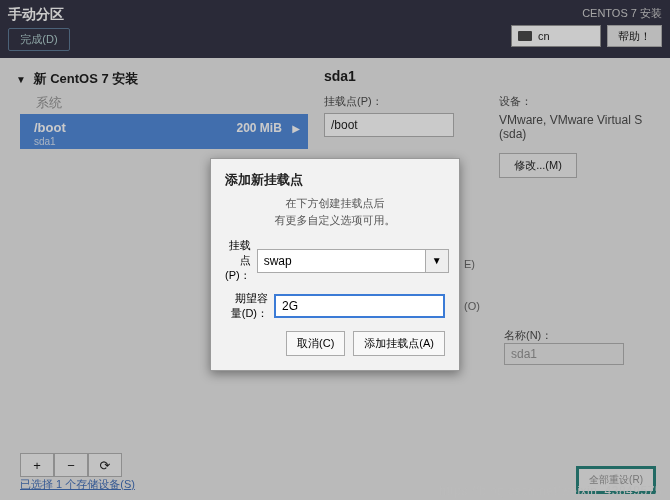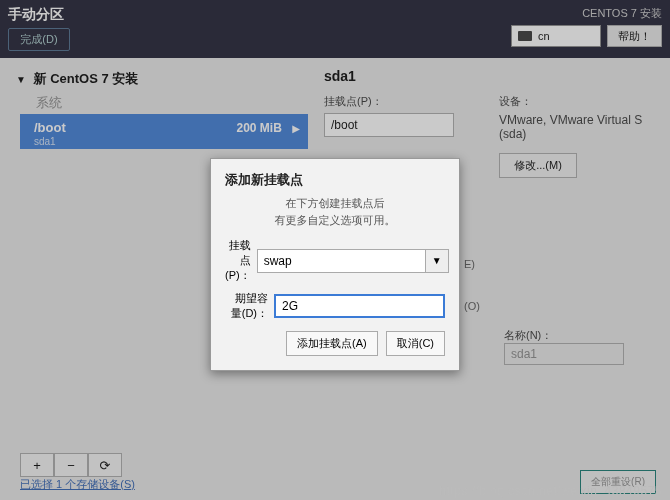--- a/index.html
+++ b/index.html
@@ -39,21 +39,21 @@
 .rt { font-size: 14px; font-weight: bold; margin-bottom: 10px; }
 .rcols { display: flex; gap: 20px; }
 .rcol { flex: 1; display: flex; flex-direction: column; gap: 4px; }
 .fl { font-size: 11px; color: #333; }
 .inp { border: 1px solid #aaa; background: #fff; height: 24px; padding: 0 6px; font-size: 12px; width: 130px; }
 .txt { font-size: 12px; color: #333; }
 .mod-btn { border: 1px solid #aaa; background: #f0f0f0; font-size: 11px; padding: 4px 10px; width: 78px; margin-top: 8px; cursor: pointer; }
 .suffix { font-size: 11px; color: #555; }
 .inp2 { border: 1px solid #aaa; background: #fff; height: 22px; padding: 0 6px; font-size: 12px; width: 120px; }
 .inp2.dis { background: #e8e8e8; color: #888; }
-.reset-btn { position: absolute; right: 14px; bottom: 6px; border: 1px solid #0f766e; background: #f0f0f0; font-size: 10px; padding: 4px 10px; color: #888; cursor: pointer; }
+.reset-btn { position: absolute; right: 14px; bottom: 6px; border: 3px solid #0f766e; background: #f0f0f0; font-size: 10px; padding: 4px 10px; color: #888; cursor: pointer; }
 .overlay { position: absolute; inset: 0; background: rgba(80,80,80,0.3); display: flex; align-items: flex-start; justify-content: center; padding-top: 158px; }
 .dialog { background: #f2f2f2; border: 1px solid #999; width: 250px; padding: 12px 14px 14px; box-shadow: 0 3px 10px rgba(0,0,0,0.4); }
 .dlg-title { font-size: 13px; font-weight: bold; margin-bottom: 6px; color: #222; }
 .dlg-sub { font-size: 11px; color: #555; text-align: center; line-height: 1.5; margin-bottom: 10px; }
 .dlg-row { display: flex; align-items: center; gap: 6px; margin-bottom: 8px; }
 .dlg-lbl { font-size: 11px; width: 70px; text-align: right; }
 .combo { flex: 1; display: flex; }
 .combo-inp { flex: 1; border: 1px solid #aaa; border-right: none; height: 24px; padding: 0 6px; font-size: 12px; }
 .combo-btn { width: 24px; border: 1px solid #aaa; background: #eee; font-size: 10px; cursor: pointer; }
 .dlg-inp { flex: 1; border: 2px solid #3b7bd6; height: 24px; padding: 0 6px; font-size: 12px; }
@@ -156,19 +156,19 @@
       <div class="combo">
         <input class="combo-inp" value="swap" style="">
         <button class="combo-btn">▼</button>
       </div>
     </div>
     <div class="dlg-row">
       <div class="dlg-lbl">期望容量(D)：</div>
       <input class="dlg-inp" value="2G" style="">
     </div>
     <div class="dlg-btns">
+      <button class="dlg-btn">取消(C)</button>
       <button class="dlg-btn">添加挂载点(A)</button>
-      <button class="dlg-btn">取消(C)</button>
     </div>
   </div>
 </div>
 
 <div class="wm">https://blog.csdn.net/weixin_43849575</div>
 
 </body></html>

